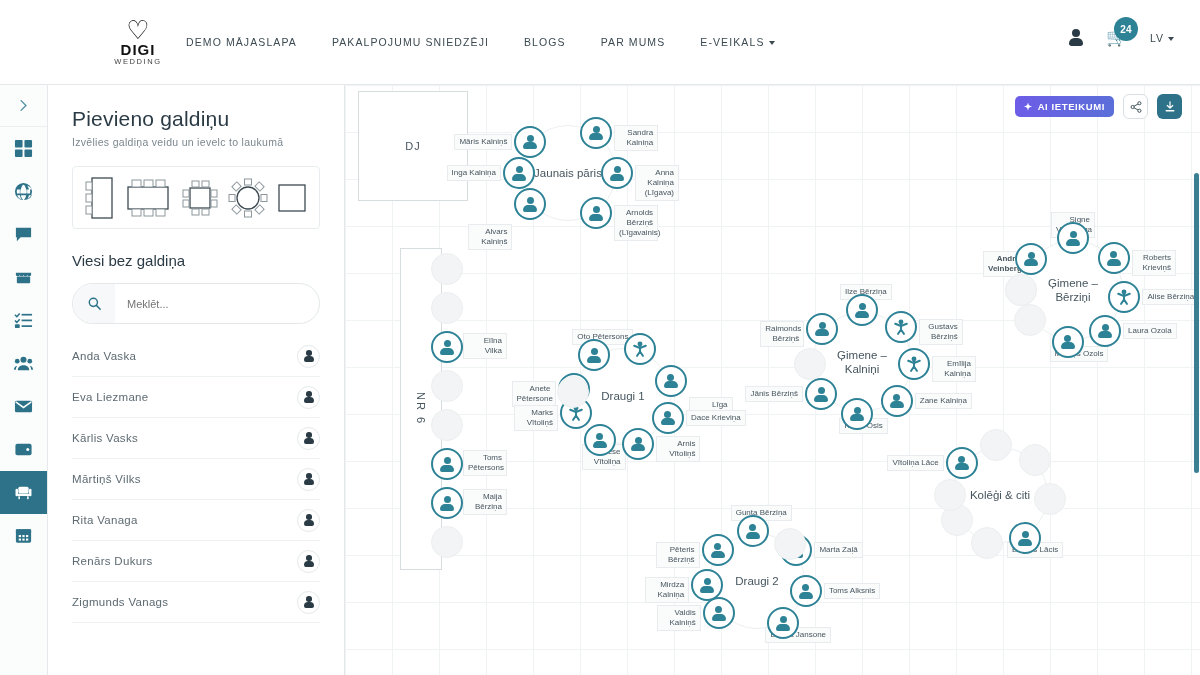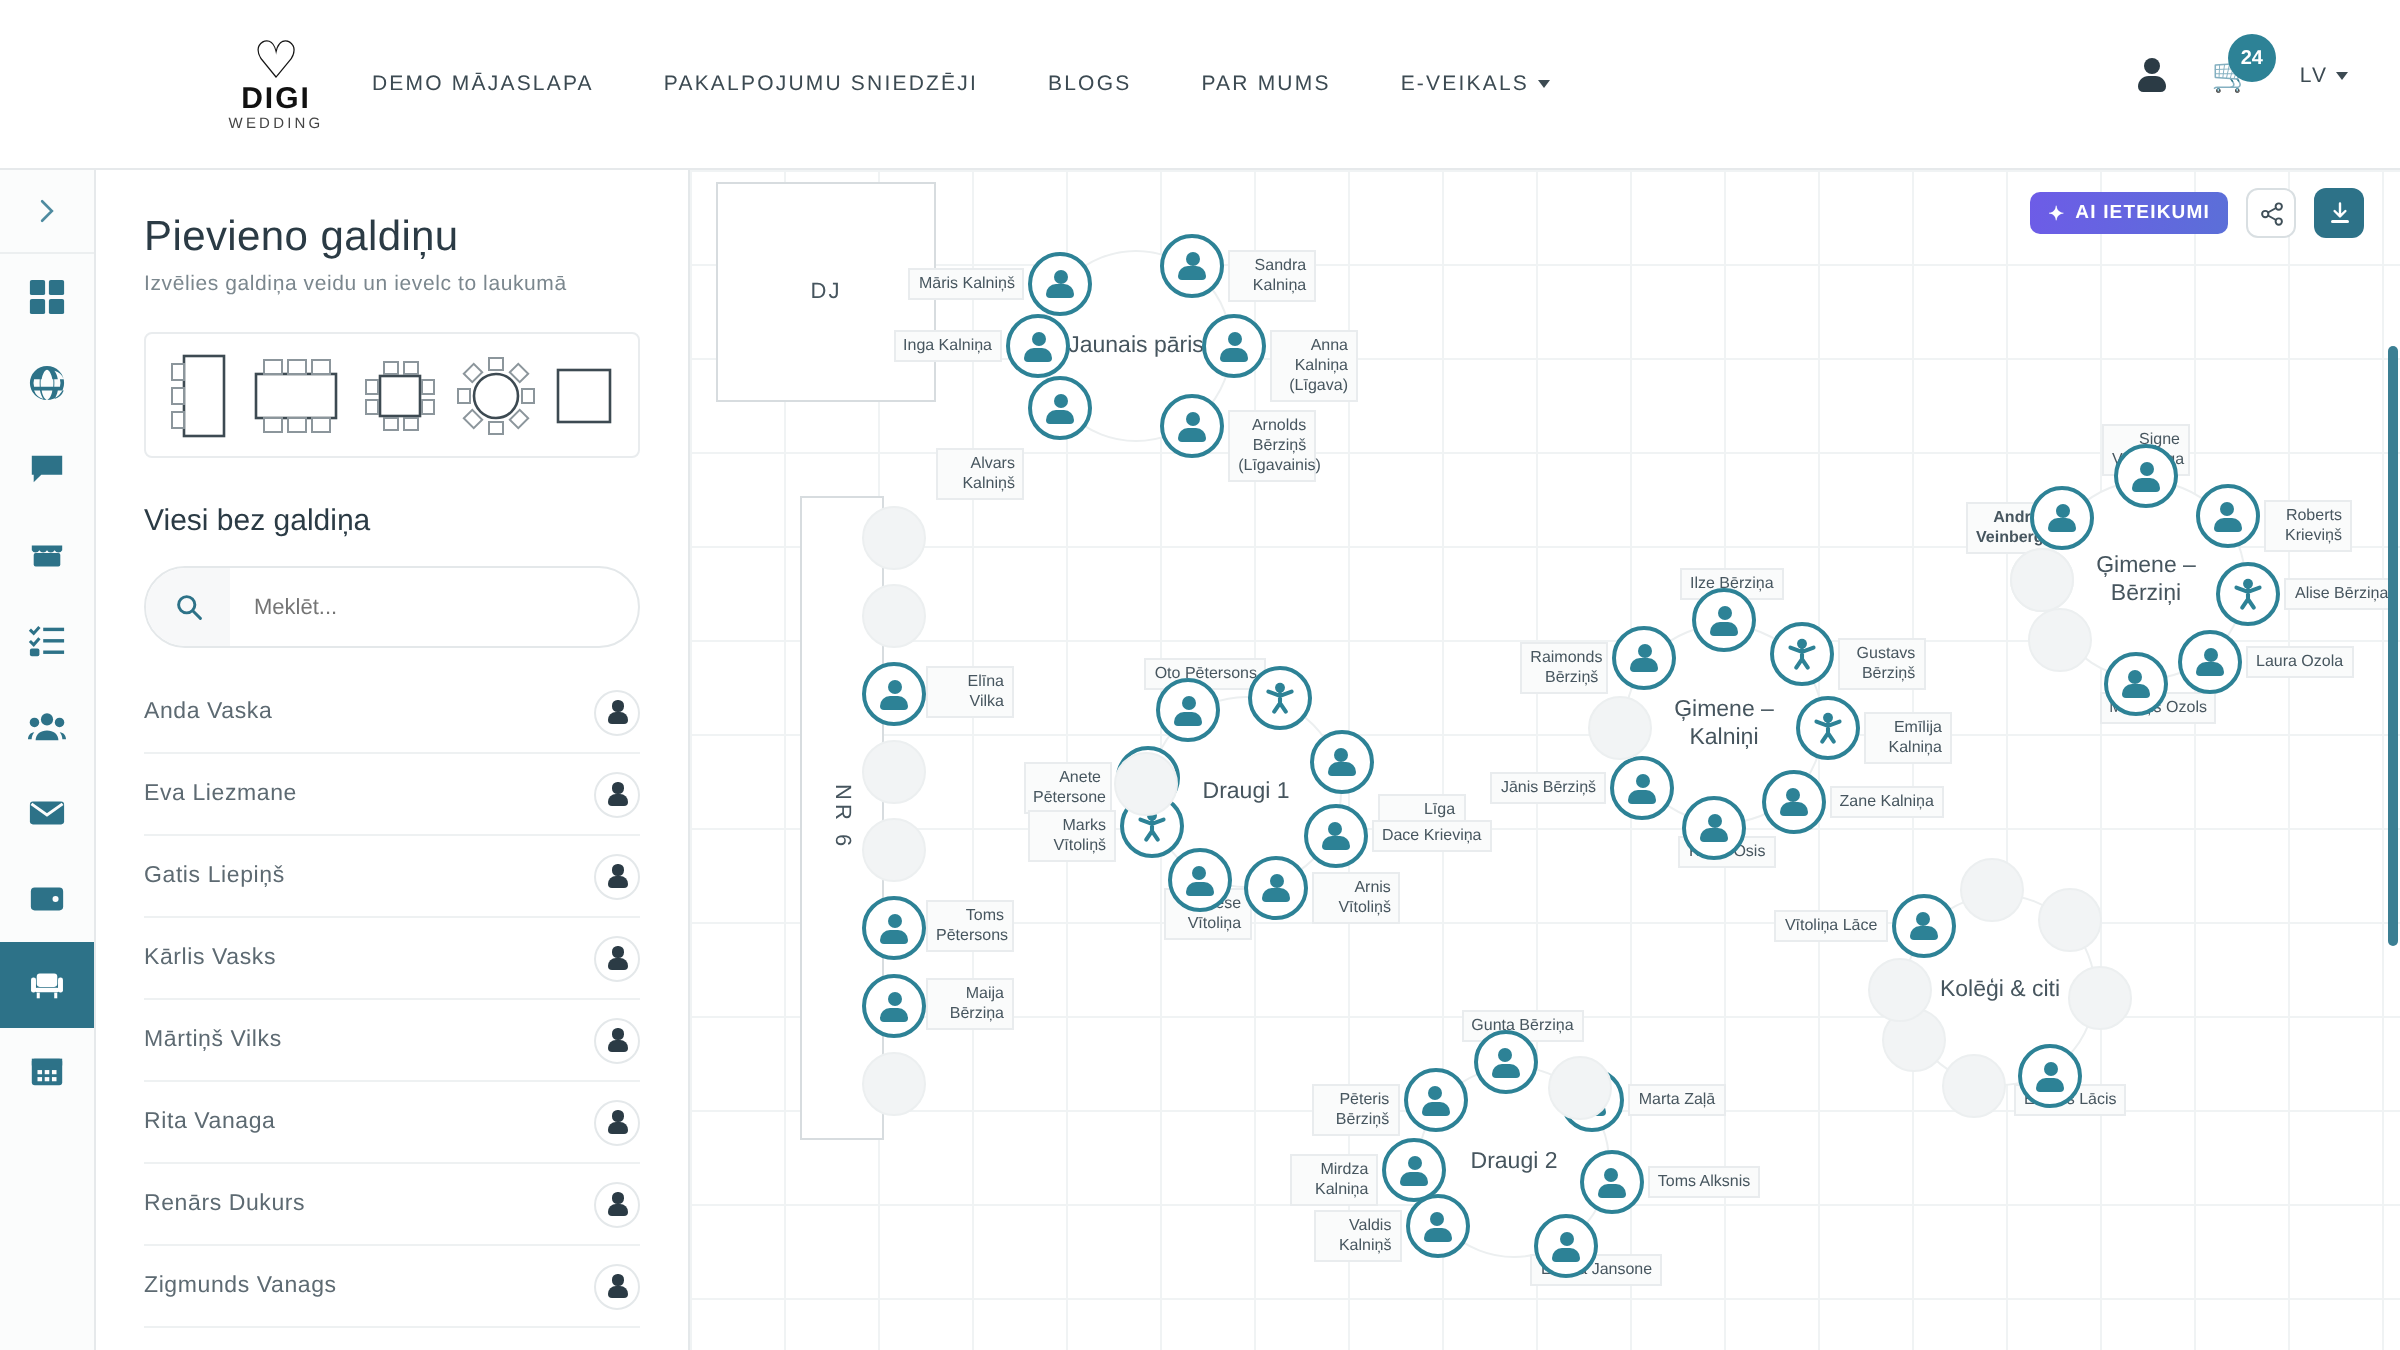--- a/index.html
+++ b/index.html
@@ -340,26 +340,20 @@
           <i></i>
         </div>
       </div>
       <div class="guest">
         <span class="gname">Eva Liezmane</span>
         <div class="gavatar">
           <i></i>
         </div>
       </div>
       <div class="guest">
-        <span class="gname">Gatis Liepiņš</span>
-        <div class="gavatar">
-          <i></i>
-        </div>
-      </div>
-      <div class="guest">
         <span class="gname">Kārlis Vasks</span>
         <div class="gavatar">
           <i></i>
         </div>
       </div>
       <div class="guest">
         <span class="gname">Mārtiņš Vilks</span>
         <div class="gavatar">
           <i></i>
         </div>

